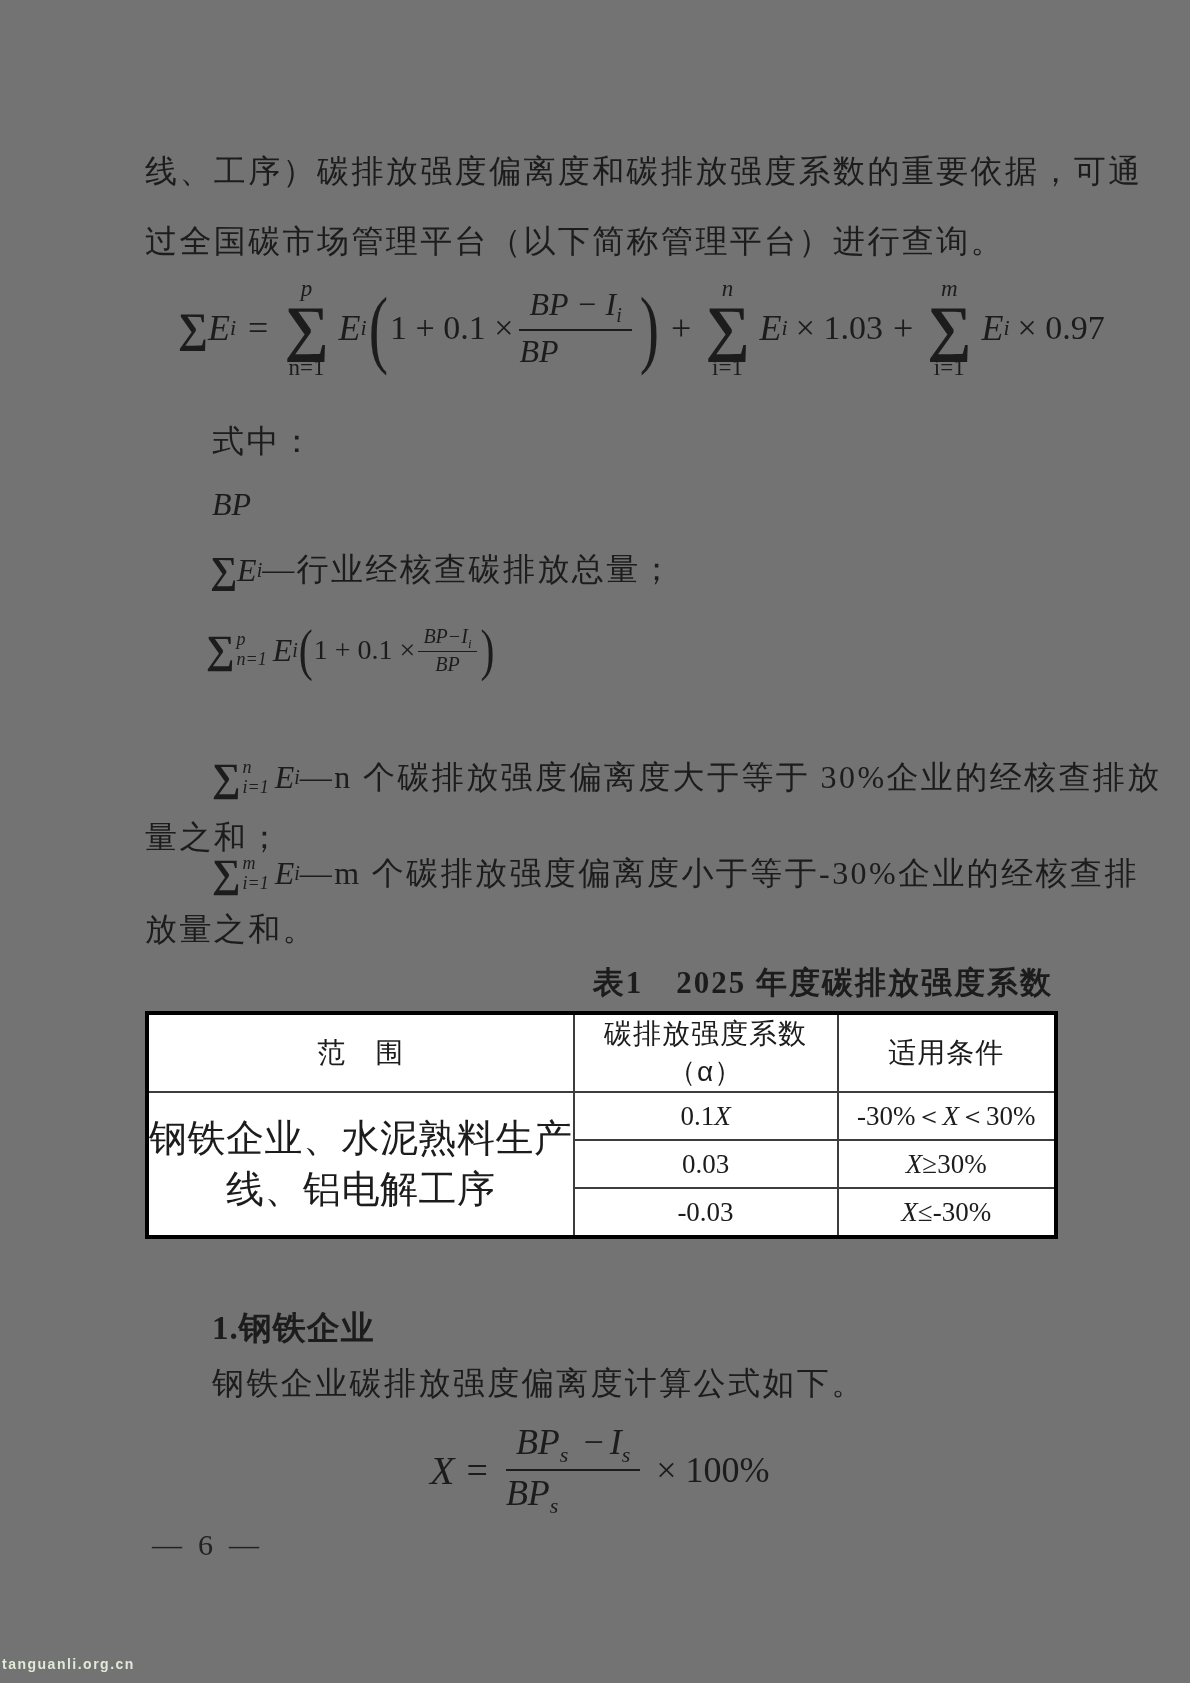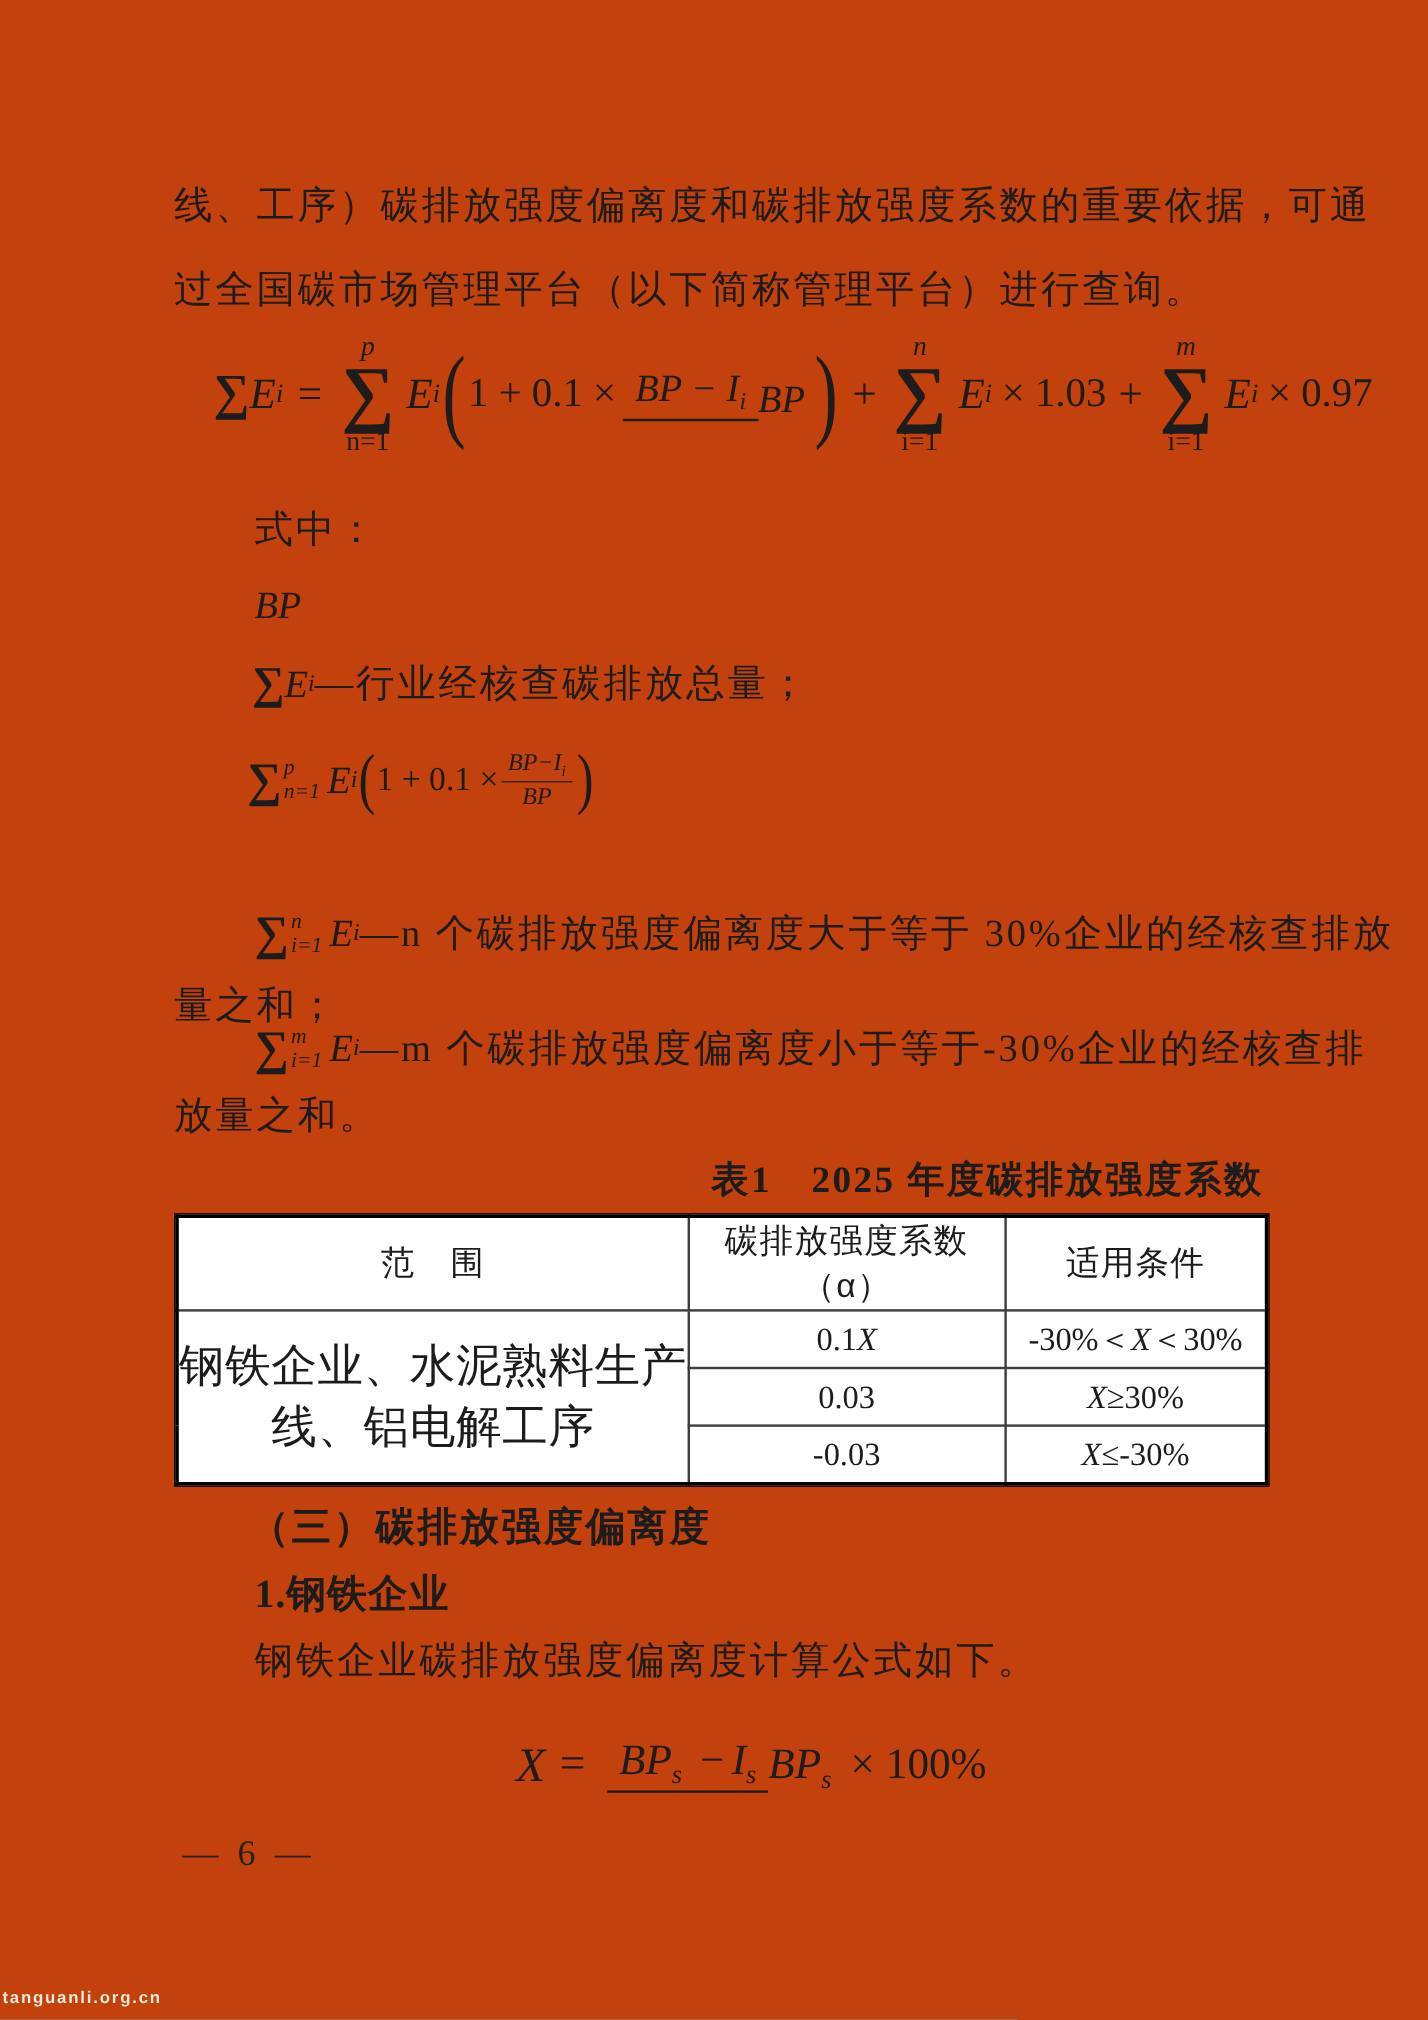--- a/index.html
+++ b/index.html
@@ -3,21 +3,21 @@
 <meta charset="utf-8">
 <style>
   :root{
     --serif: "Liberation Serif", "DejaVu Serif", serif;
     --sans: "Liberation Sans", "DejaVu Sans", sans-serif;
   }
   html,body{margin:0;padding:0;background:#888;}
   .page{
     position:relative;
     width:1190px;height:1683px;
-    background:#c2410c;
+    background:#737373;
     margin:0 auto;
     font-family:var(--serif);
     color:#1c1c1c;
     overflow:hidden;
   }
   .abs{position:absolute;}
   .cjk{font-size:32px;letter-spacing:2.4px;line-height:1.35;white-space:nowrap;}
   .cjk-wrapline{left:145px;}
   .it{font-style:italic;}
   .sub{font-size:0.62em;font-style:italic;vertical-align:-0.35em;}
@@ -30,21 +30,21 @@
   .bigsum .sg{font-size:62px;line-height:0.85;font-weight:600;}
 
   
   .insum{display:inline-flex;align-items:center;line-height:1;}
   .insum .sg{font-size:40px;line-height:1;font-weight:600;}
   .insum .side{display:inline-flex;flex-direction:column;align-items:flex-start;margin-left:2px;}
   .insum .side .t{font-size:18px;font-style:italic;line-height:1.1;}
   .insum .side .b{font-size:18px;font-style:italic;line-height:1.1;}
 
   
-  .frac{display:inline-flex;flex-direction:row;align-items:flex-end;vertical-align:middle;margin:0 6px;}
+  .frac{display:inline-flex;flex-direction:column;align-items:flex-start;vertical-align:middle;margin:0 6px;}
   .frac .num{border-bottom:2.5px solid #1c1c1c;padding:0 10px 2px 10px;line-height:1.15;}
   .frac .den{padding-top:2px;line-height:1.15;}
 
   .frac-sm{display:inline-flex;flex-direction:column;align-items:center;vertical-align:middle;margin:0 3px;}
   .frac-sm .num{border-bottom:1.8px solid #1c1c1c;padding:0 5px 1px 5px;line-height:1.1;font-size:20px;}
   .frac-sm .den{padding-top:1px;line-height:1.1;font-size:20px;}
 
   .paren-big{display:inline-block;font-size:58px;line-height:1;transform:scaleY(1.5);font-weight:300;margin:0 2px;}
   .paren-med{display:inline-block;font-size:42px;line-height:1;transform:scaleY(1.35);font-weight:300;margin:0 1px;}
 
@@ -214,21 +214,20 @@
       <td class="val"><span>0.03</span><span class="it"></span></td>
       <td class="val"><span></span><span class="it">X</span><span>≥30%</span></td>
     </tr>
     <tr>
       <td class="val"><span>-0.03</span><span class="it"></span></td>
       <td class="val"><span></span><span class="it">X</span><span>≤-30%</span></td>
     </tr>
   </tbody>
     </table>
 
-  <div class="abs heading" style="top:1250px;left:208px;">（三）碳排放强度偏离度</div>
   <div class="abs heading" style="top:1306px;left:212px;letter-spacing:1px;">1.钢铁企业</div>
   <div class="abs cjk" style="top:1362px;left:212px;">钢铁企业碳排放强度偏离度计算公式如下。</div>
 
   <div class="abs mathrow" style="top:1420px;left:430px;height:100px;">
     <span style="font-size:40px;" class="it">X</span>
     <span style="font-size:38px;margin:0 12px;">=</span>
     <span class="frac">
       <span class="num" style="font-size:36px;"><span class="it">BP</span><span class="sub" style="font-size:22px;">s</span>
         <span style="margin:0 6px;">−</span><span class="it">I</span><span class="sub" style="font-size:22px;">s</span></span>
       <span class="den" style="font-size:36px;"><span class="it">BP</span><span class="sub" style="font-size:22px;">s</span></span>

